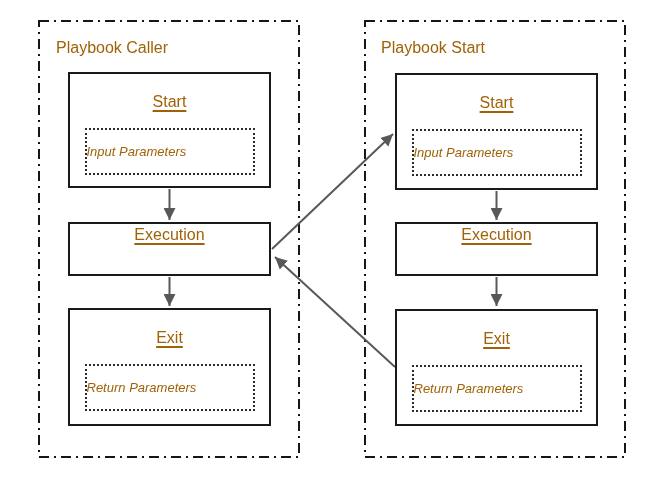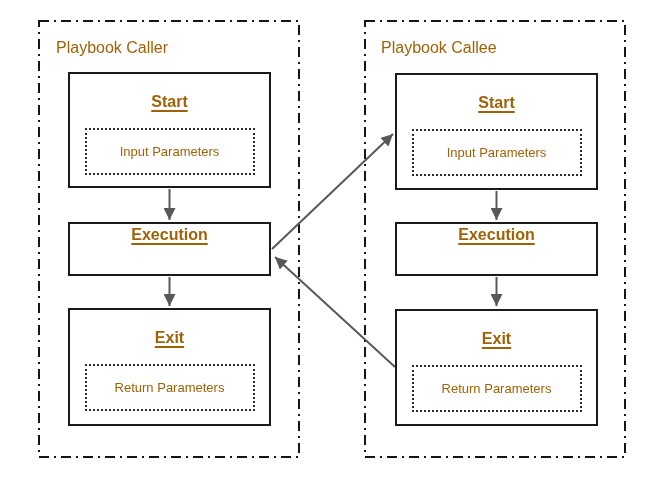--- a/index.html
+++ b/index.html
@@ -51,31 +51,30 @@
   }
   .node--withparams { padding-top: 17px; }
   .node--plain { justify-content: flex-start; }
   .node-title {
     font-size: 16px;
     line-height: 22px;
     text-decoration: underline;
     text-underline-offset: 3px;
     text-decoration-thickness: 1.5px;
     white-space: nowrap;
-    font-weight: bold;
   }
   .param-box {
     margin-top: 15px;
     width: 170px;
     height: 47px;
     box-sizing: border-box;
     border: 2px dotted #2b2b2b;
     display: flex;
     align-items: center;
-    justify-content: center;
+    font-style: italic;
   }
   .param-label {
     font-size: 13px;
     white-space: nowrap;
   }
 </style>
 </head>
 <body>
 
 <div class="canvas">
@@ -111,21 +110,21 @@
     <div class="node-title">Execution</div>
   </div>
 
   <div class="node node--withparams" style="left:68px; top:308px; height:118px;">
     <div class="node-title">Exit</div>
     <div class="param-box">
       <span class="param-label">Return Parameters</span>
     </div>
   </div>
 
-  <div class="panel-title" style="left:381px; top:37px;">Playbook Callee</div>
+  <div class="panel-title" style="left:381px; top:37px;">Playbook Start</div>
 
   <div class="node node--withparams" style="left:395px; top:73px; height:117px;">
     <div class="node-title">Start</div>
     <div class="param-box">
       <span class="param-label">Input Parameters</span>
     </div>
   </div>
 
   <div class="node node--plain" style="left:395px; top:222px; height:54px;">
     <div class="node-title">Execution</div>

